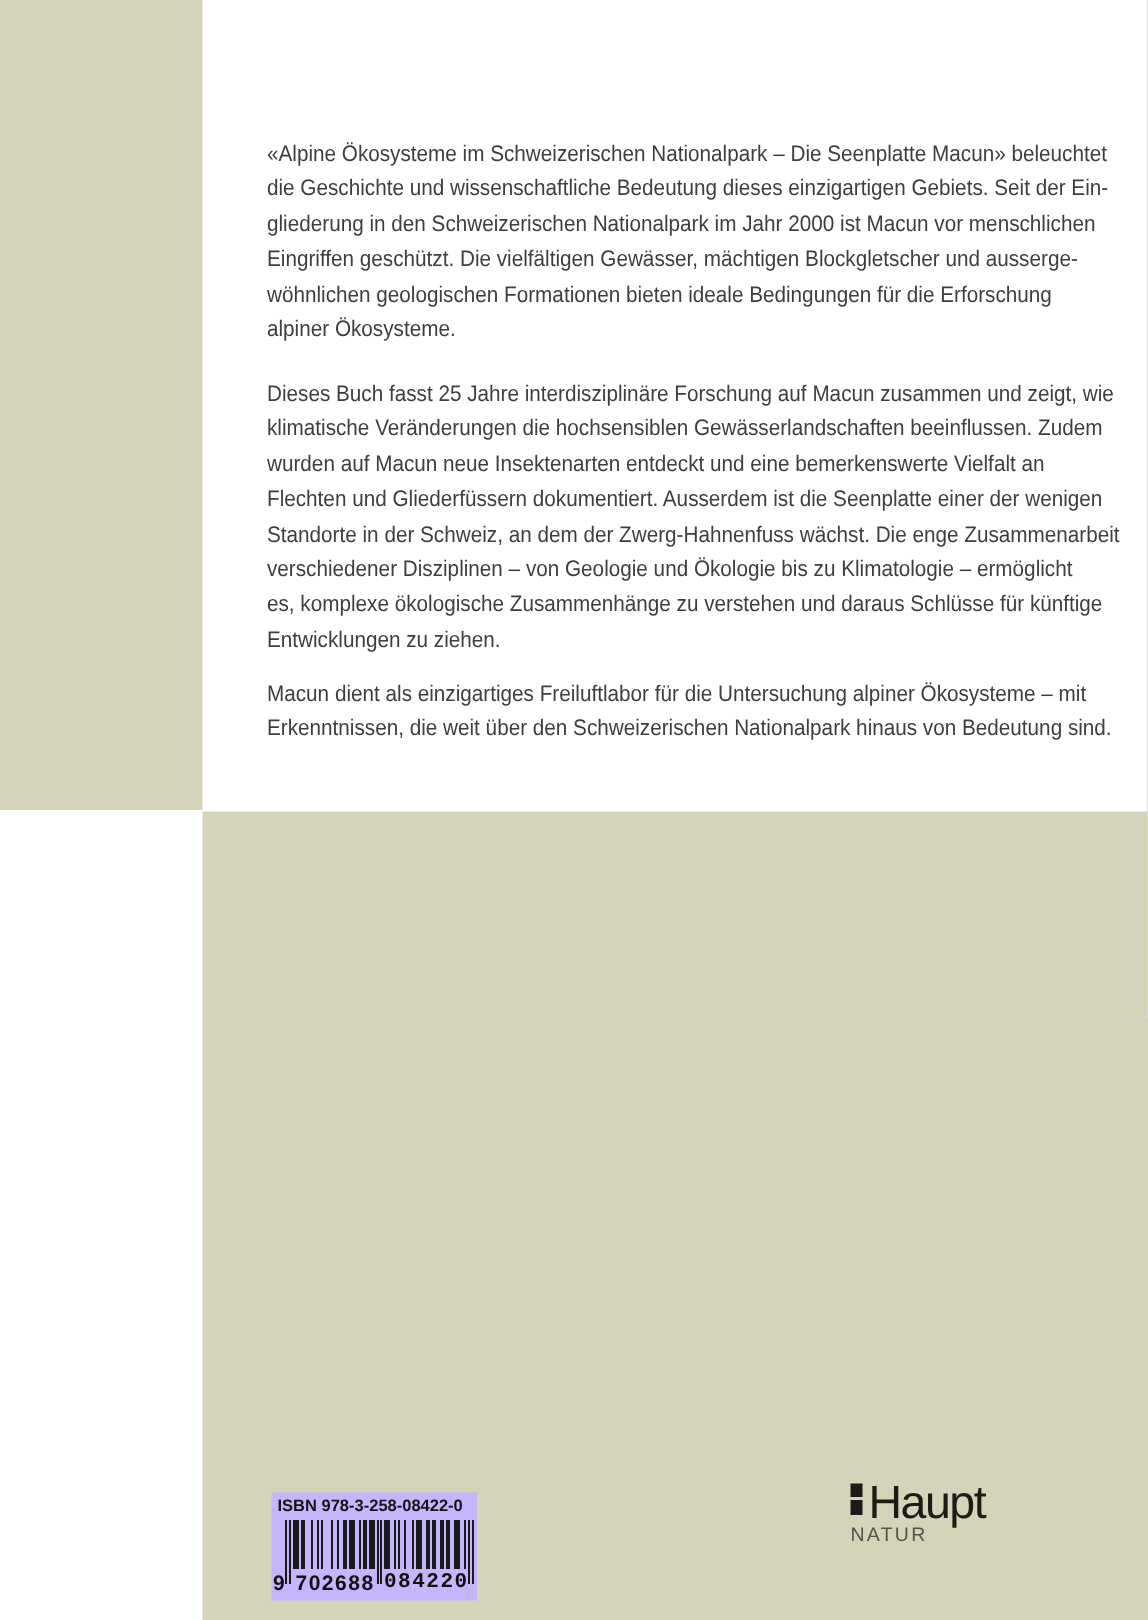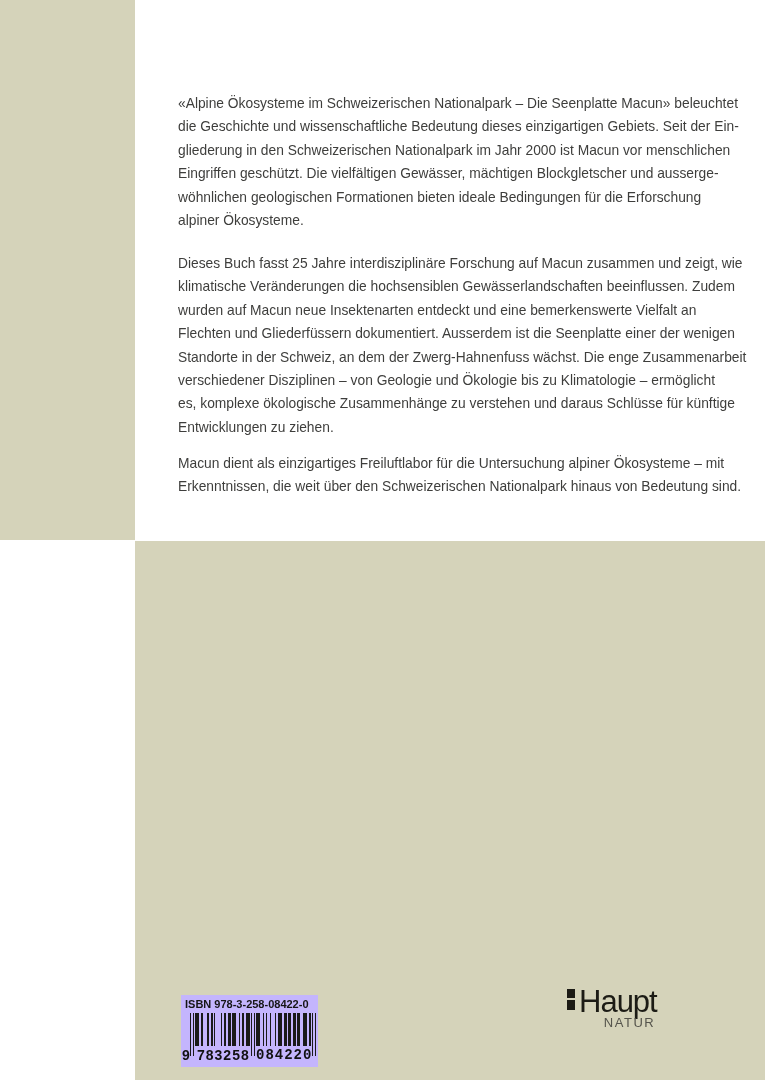--- a/index.html
+++ b/index.html
@@ -102,21 +102,21 @@
     font-size: 31px;
     font-weight: normal;
     letter-spacing: -1px;
     color: #1c1b15;
     white-space: nowrap;
   }
   .logo-imprint {
     position: absolute;
     left: 567px; top: 1015px;
     width: 125px;
-    text-align: center;
+    text-align: left;
     font-size: 13px;
     letter-spacing: 1.5px;
     color: #55544c;
     white-space: nowrap;
   }
 </style>
 </head>
 <body>
 
 <div class="page">
@@ -169,21 +169,21 @@
           <rect x="71" y="0" width="2" height="33" fill="#1a1a1a"></rect>
           <rect x="74" y="0" width="2" height="33" fill="#1a1a1a"></rect>
           <rect x="78" y="0" width="2" height="33" fill="#1a1a1a"></rect>
           <rect x="81" y="0" width="2" height="33" fill="#1a1a1a"></rect>
           <rect x="85" y="0" width="3" height="33" fill="#1a1a1a"></rect>
           <rect x="90" y="0" width="1" height="33" fill="#1a1a1a"></rect>
           <rect x="92" y="0" width="1" height="43" fill="#1a1a1a"></rect>
           <rect x="94" y="0" width="1" height="43" fill="#1a1a1a"></rect>
         </svg></div>
     <span class="ean-digit ean-d0">9</span>
-    <span class="ean-digit ean-d1">783258</span>
+    <span class="ean-digit ean-d1">702688</span>
     <span class="ean-digit ean-d2">084220</span>
   </div>
 
   <div class="logo-mark">
     <div class="sq-top"></div>
     <div class="sq-bottom"></div>
   </div>
   <div class="logo-word">Haupt</div>
   <div class="logo-imprint">NATUR</div>
 

